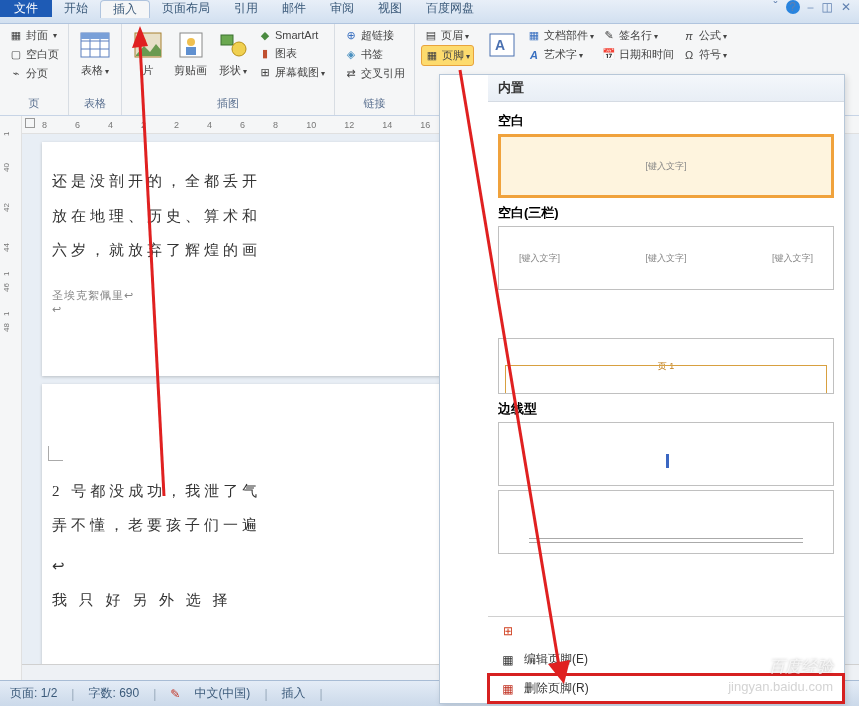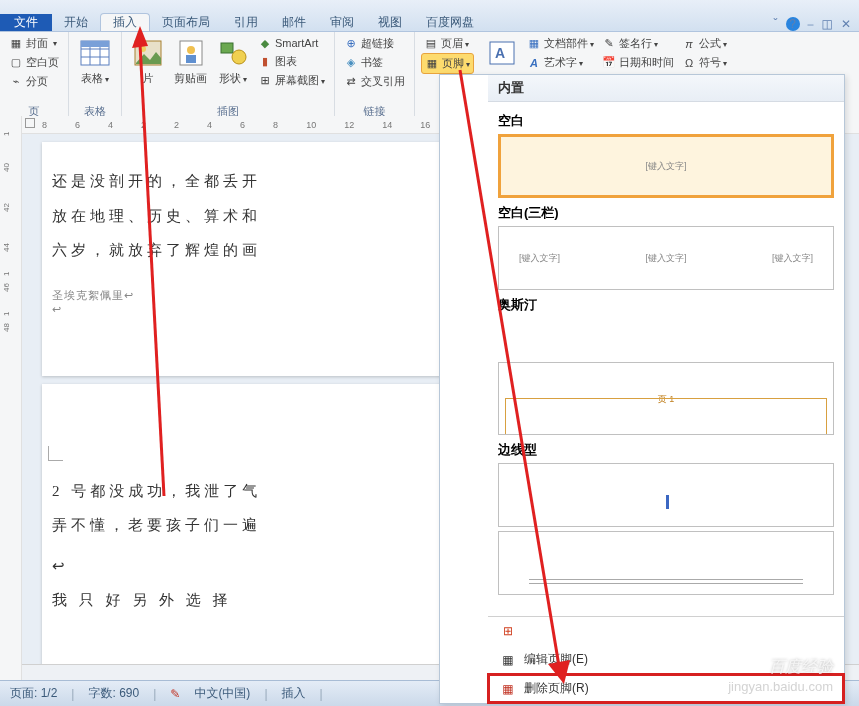--- a/index.html
+++ b/index.html
@@ -1,19 +1,19 @@
 <!DOCTYPE html>
 <html><head>
   <meta charset="utf-8">
   <style>
     * { margin: 0; padding: 0; box-sizing: border-box; font-family: "Microsoft YaHei", "SimSun", sans-serif; }
     body { background: #fff; width: 859px; height: 706px; overflow: hidden; position: relative; }
 
     
-    .tab-bar { height: 32px; background: linear-gradient(#e8eff8, #d2e0f0); border-bottom: 1px solid #b0c4de; display: flex; align-items: flex-end; position: relative; }
+    .tab-bar { height: 24px; background: linear-gradient(#e8eff8, #d2e0f0); border-bottom: 1px solid #b0c4de; display: flex; align-items: flex-start; position: relative; }
     .file-btn { background: #1e5bb5; color: #fff; padding: 0 14px; font-size: 12px; display: flex; align-items: center; border: none; cursor: pointer; }
     .tab { padding: 0 12px; font-size: 12px; color: #3b5a7a; display: flex; align-items: center; cursor: pointer; }
     .tab.active { background: #f5f6f7; border: 1px solid #b0c4de; border-bottom: none; border-radius: 4px 4px 0 0; }
     .title-right { margin-left: auto; display: flex; align-items: center; gap: 8px; padding-right: 8px; }
     .title-right span { font-size: 12px; color: #6080b0; cursor: pointer; }
     .help-icon { width: 14px; height: 14px; background: #2984de; color: #fff; border-radius: 50%; font-size: 10px; display: flex; align-items: center; justify-content: center; }
 
     
     .ribbon { height: 92px; background: #f5f6f7; border-bottom: 1px solid #c7d4e6; display: flex; }
     .group { border-right: 1px solid #d8dde3; padding: 2px 6px; display: flex; flex-direction: column; }
@@ -49,21 +49,21 @@
     
     .gallery { position: absolute; top: 74px; right: 14px; width: 406px; bottom: 2px; background: #fff; border: 1px solid #b7c7d8; z-index: 50; display: flex; flex-direction: column; box-shadow: 2px 2px 6px rgba(0,0,0,0.12); padding-left: 48px; }
     .gallery-hdr { background: linear-gradient(#f4f7fb, #e8eef5); padding: 4px 10px; font-size: 13px; font-weight: bold; color: #333; border-bottom: 1px solid #d5dbe3; }
     .gallery-body { flex: 1; overflow: auto; padding: 4px 10px; }
     .gopt-title { font-size: 13px; font-weight: bold; margin: 6px 0 4px; }
     .gpreview { border: 1px solid #c0c0c0; background: #fff; height: 64px; position: relative; margin-bottom: 4px; }
     .gpreview.sel { border: 3px solid #f0a23c; background: #fef4de; }
     .gpreview .slot { position: absolute; font-size: 9px; color: #888; }
     .gpreview.three .slot { top: 50%; transform: translateY(-50%); }
     .gpreview.one .slot { top: 50%; left: 50%; transform: translate(-50%,-50%); }
-    .austin-prev { border: 1px solid #c0c0c0; height: 73px; position: relative; margin-bottom: 4px; margin-top: 48px; }
+    .austin-prev { border: 1px solid #c0c0c0; height: 56px; position: relative; margin-bottom: 4px; margin-top: 48px; }
     .austin-prev::after { content: ""; position: absolute; left: 6px; right: 6px; bottom: 0; height: 50%; border-top: 1px solid #d8a040; border-left: 1px solid #d8a040; border-right: 1px solid #d8a040; }
     .austin-prev .pg { position: absolute; top: 50%; left: 50%; transform: translate(-50%,-50%); font-size: 9px; color: #c08020; }
     .line-prev { border: 1px solid #c0c0c0; height: 64px; position: relative; margin-bottom: 4px; }
     .line-prev .bar { position: absolute; top: 50%; left: 50%; width: 3px; height: 14px; background: #3b67c2; }
     .trad-prev { border: 1px solid #c0c0c0; height: 64px; position: relative; margin-bottom: 4px; }
     .trad-prev::before, .trad-prev::after { content: ""; position: absolute; left: 30px; right: 30px; height: 1px; background: #aaa; }
     .trad-prev::before { bottom: 14px; }
     .trad-prev::after { bottom: 10px; }
 
     .gallery-foot { border-top: 1px solid #d0d0d0; }
@@ -321,21 +321,20 @@
     <div class="gopt-title">空白</div>
     <div class="gpreview one sel">
       <span class="slot">[键入文字]</span>
     </div>
     <div class="gopt-title">空白(三栏)</div>
     <div class="gpreview three">
       <span class="slot" style="left:20px">[键入文字]</span>
       <span class="slot" style="left:50%;transform:translate(-50%,-50%)">[键入文字]</span>
       <span class="slot" style="right:20px">[键入文字]</span>
     </div>
-    <div class="gopt-title">奥斯汀</div>
     <div class="austin-prev">
       <span class="pg">页 1</span>
     </div>
     <div class="gopt-title">边线型</div>
     <div class="line-prev">
         <span class="bar"></span>
       </div>
     <div class="trad-prev"></div>
   </div>
   <div class="gallery-foot">

